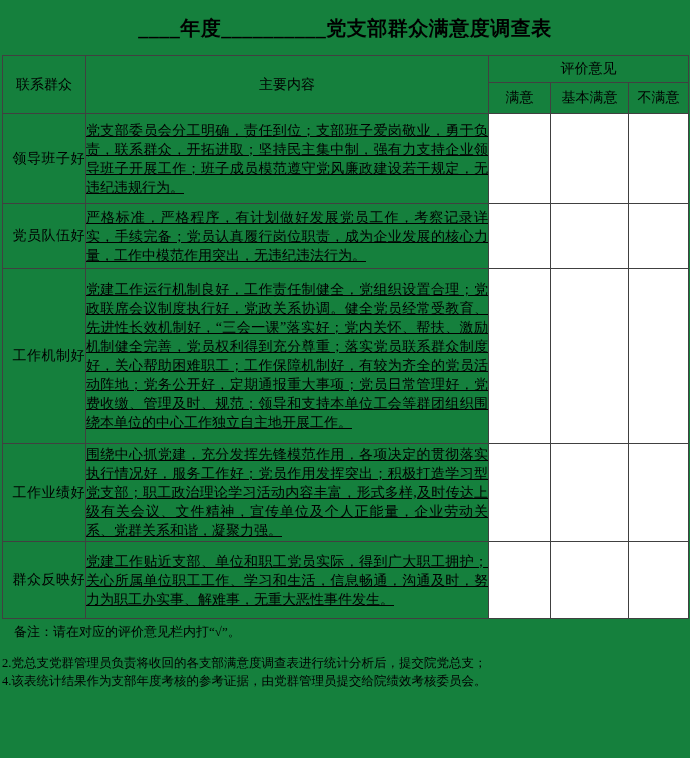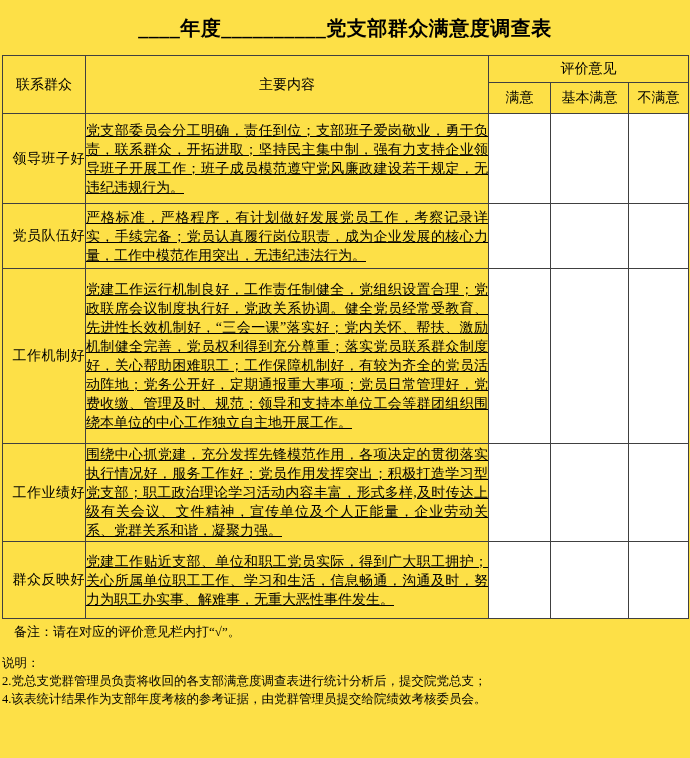--- a/index.html
+++ b/index.html
@@ -6,21 +6,21 @@
     margin: 0;
     padding: 0;
     background: #ffffff;
     color: #000000;
     font-family: "Liberation Serif", "DejaVu Serif", serif;
   }
   .page {
     position: relative;
     width: 690px;
     height: 758px;
-    background: #fde047;
+    background: #15803d;
     overflow: hidden;
   }
   .title {
     margin: 15px 0 13px 0;
     text-align: center;
     font-size: 20px;
     font-weight: bold;
     letter-spacing: 0.5px;
     white-space: nowrap;
   }
@@ -139,18 +139,17 @@
         <td class="answer-cell"></td>
         <td class="answer-cell"></td>
         <td class="answer-cell"></td>
       </tr>
     </tbody>
   </table>
 
   <p class="note-line">备注：请在对应的评价意见栏内打“√”。</p>
 
   <div class="instructions">
-    <p>说明：</p>
     <p>2.党总支党群管理员负责将收回的各支部满意度调查表进行统计分析后，提交院党总支；</p>
     <p>4.该表统计结果作为支部年度考核的参考证据，由党群管理员提交给院绩效考核委员会。</p>
   </div>
 
 </div>
 
 </body></html>

